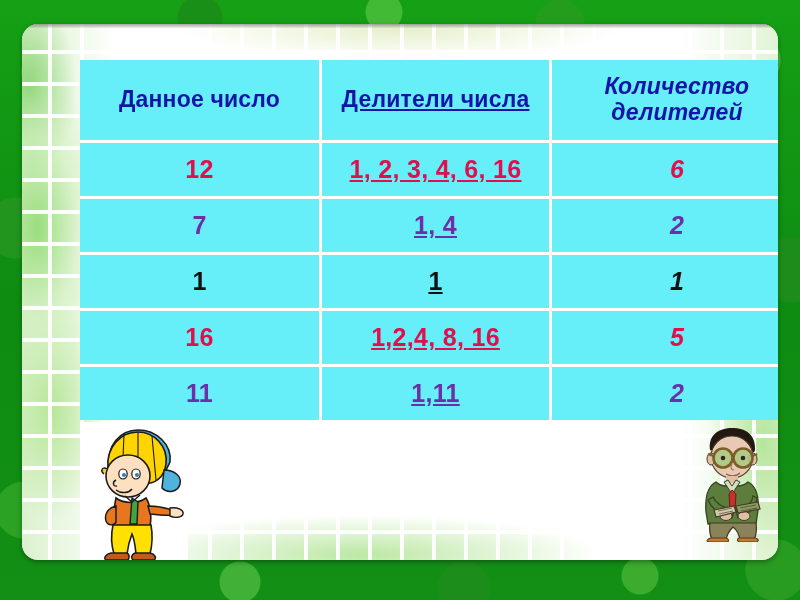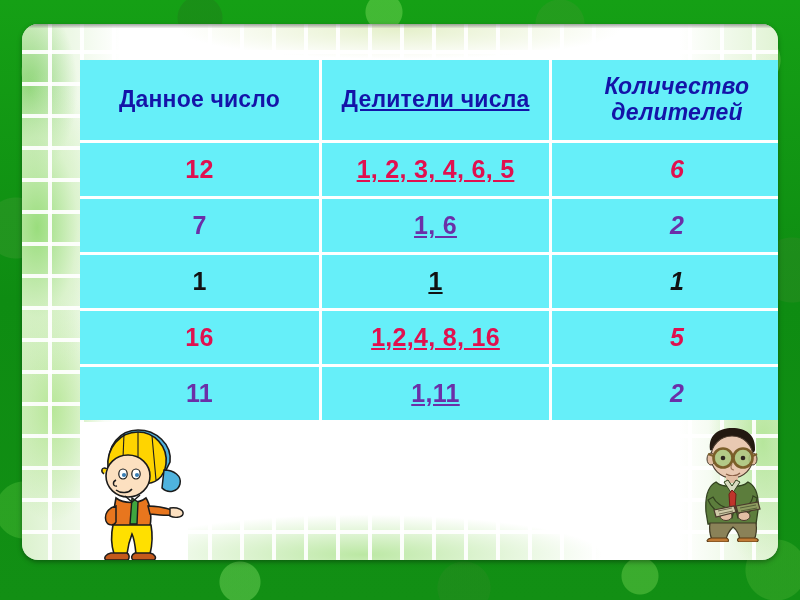--- a/index.html
+++ b/index.html
@@ -154,27 +154,27 @@
     <table id="divisor-table">
       <tbody>
         <tr>
           <td class="hdr-cell col-a">Данное число</td>
           <td class="hdr-cell col-b">Делители числа</td>
           <td class="hdr-cell col-c">Количество делителей</td>
         </tr>
 
         <tr>
           <td class="data-cell col-a c-crimson">12</td>
-          <td class="data-cell col-b c-crimson">1, 2, 3, 4, 6, 5</td>
+          <td class="data-cell col-b c-crimson">1, 2, 3, 4, 6, 16</td>
           <td class="data-cell col-c c-crimson">6</td>
         </tr>
 
         <tr>
           <td class="data-cell col-a c-purple">7</td>
-          <td class="data-cell col-b c-purple">1, 6</td>
+          <td class="data-cell col-b c-purple">1, 4</td>
           <td class="data-cell col-c c-purple">2</td>
         </tr>
 
         <tr>
           <td class="data-cell col-a c-black">1</td>
           <td class="data-cell col-b c-black">1</td>
           <td class="data-cell col-c c-black">1</td>
         </tr>
 
         <tr>

